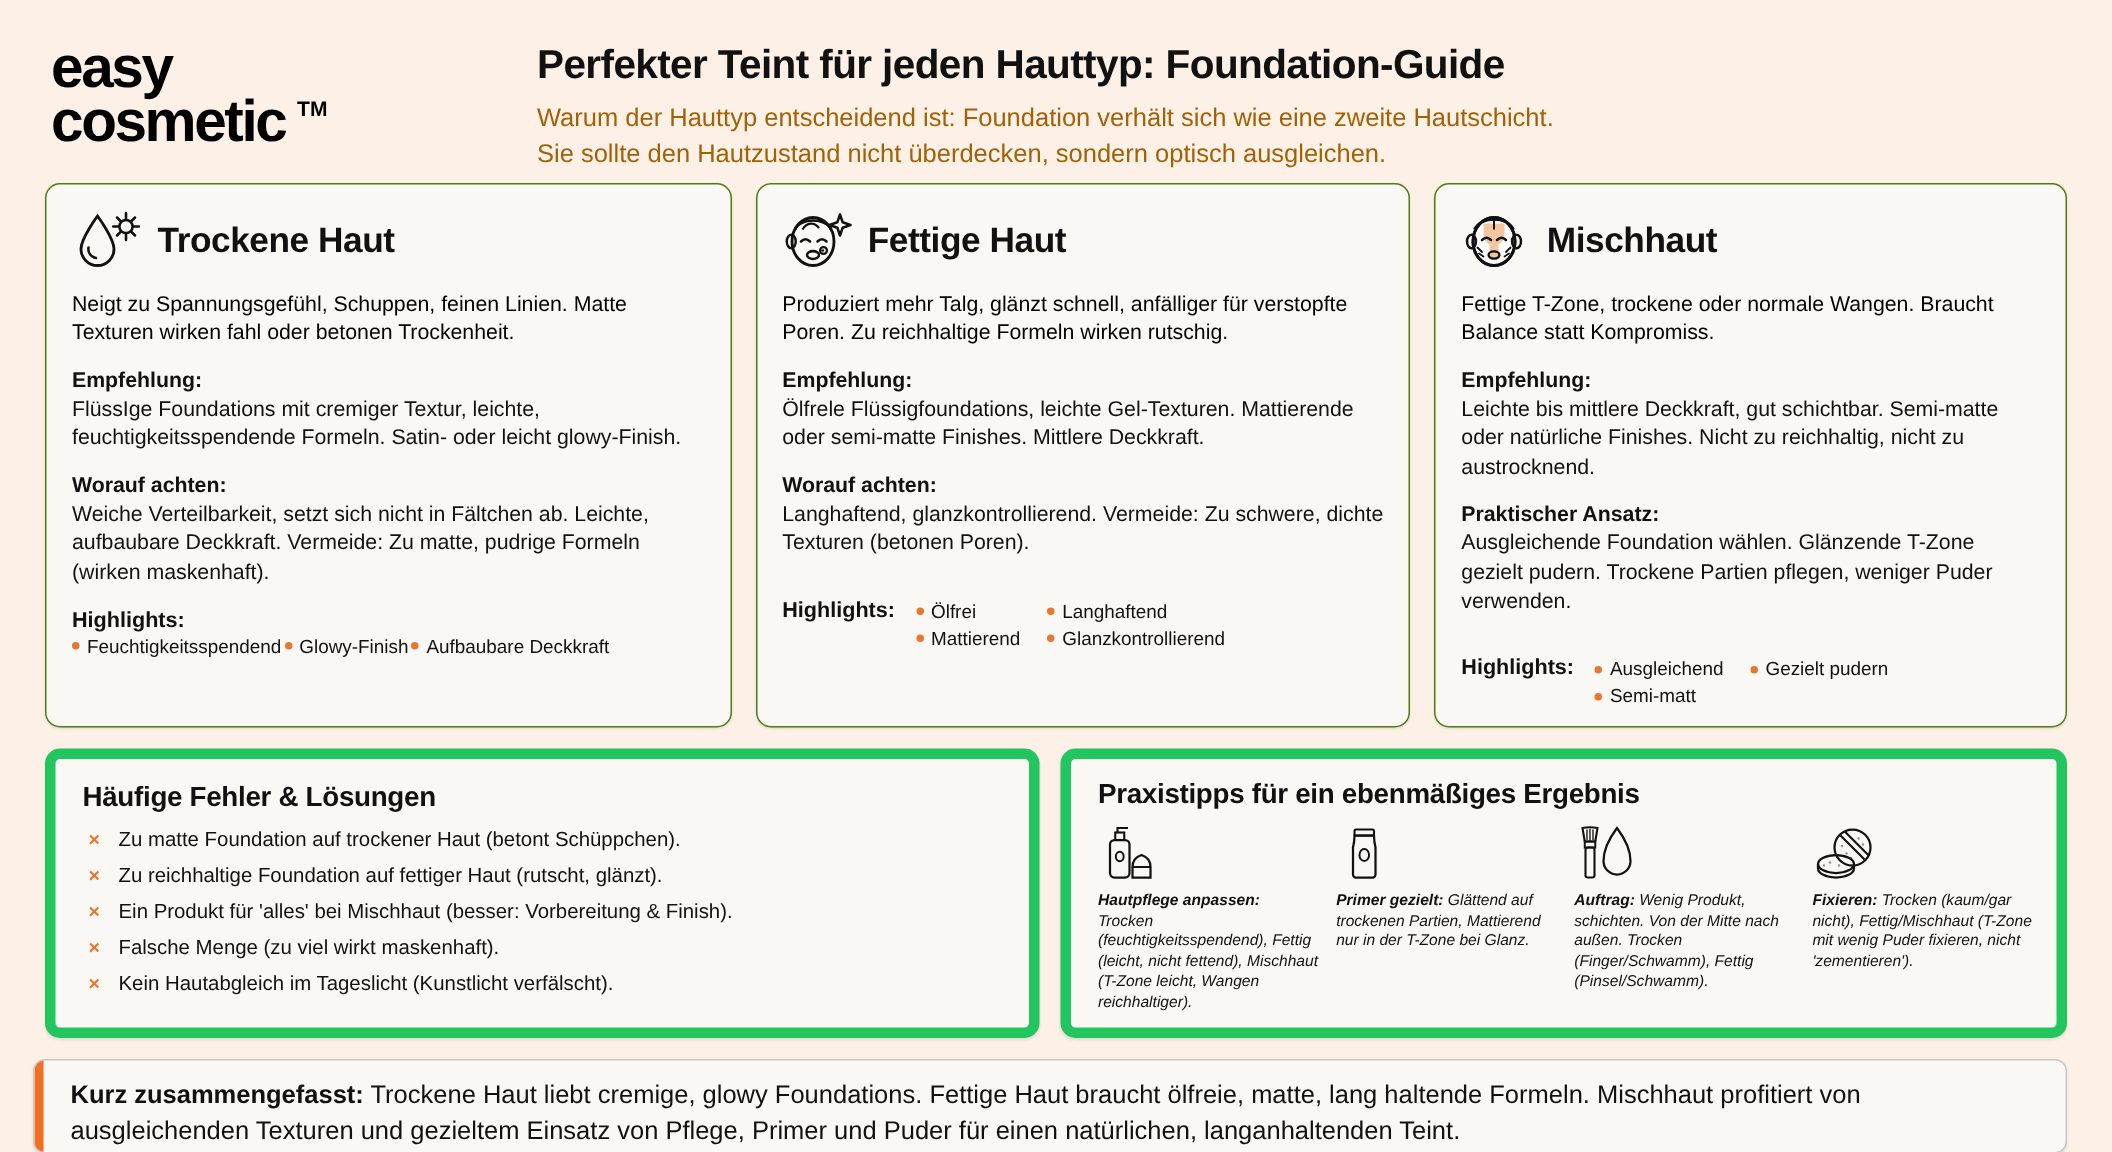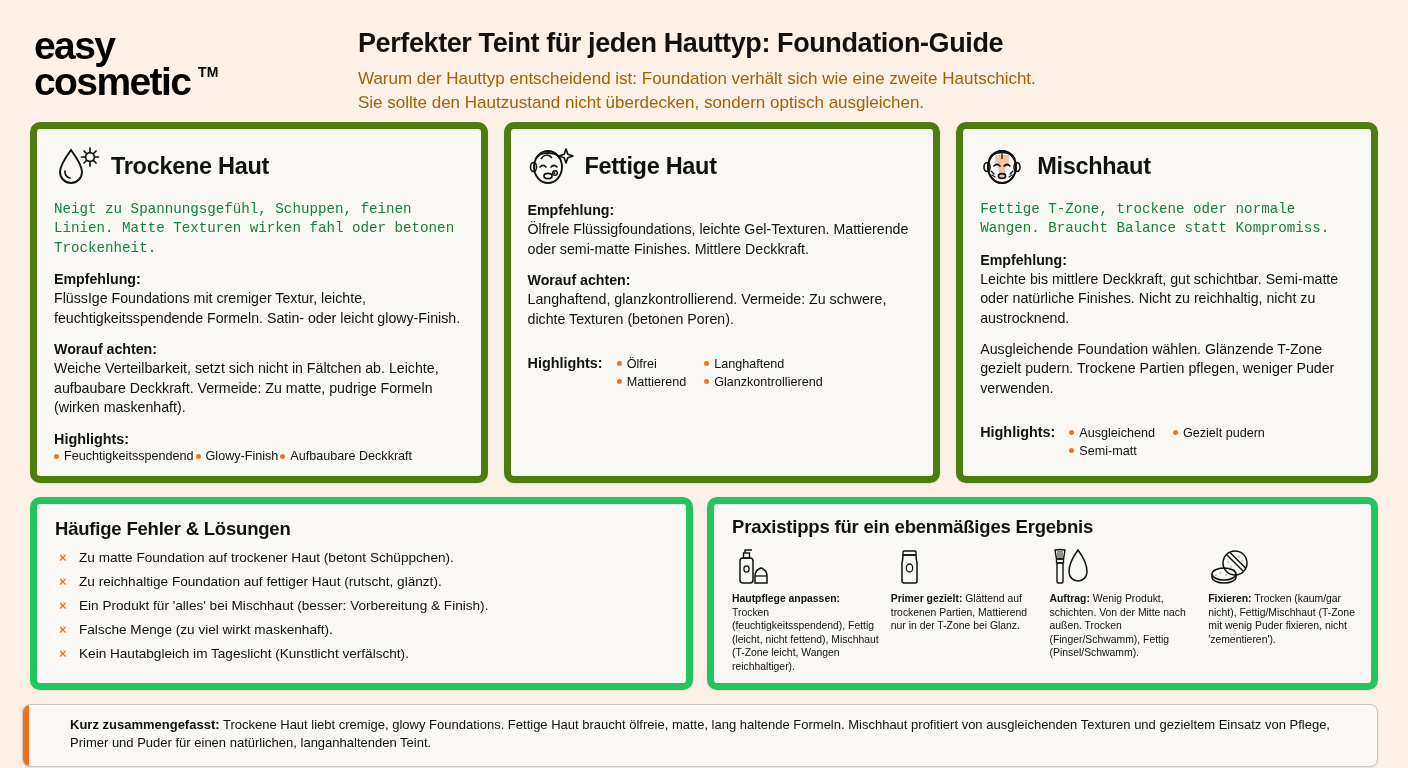--- a/index.html
+++ b/index.html
@@ -19,35 +19,35 @@
   .logo-line2 { position: relative; display: inline-block; }
   .logo-tm { position: absolute; right: -28px; top: 2px; font-size: 14px; font-weight: 700; letter-spacing: 0; }
   .head-text { flex: 1; padding-left: 24px; padding-top: 6px; }
   .head-title { font-size: 27px; font-weight: 700; letter-spacing: -0.4px; color: #111; line-height: 1.12; }
   .head-sub { font-size: 17px; line-height: 1.42; color: #a16207; margin-top: 9px; }
 
   
   .cards { display: flex; gap: 16px; padding: 0 30px; align-items: stretch; }
   .card {
     background: #faf8f4;
-    border: 7px solid #4d7c0f;
+    border: 1px solid #4d7c0f;
     border-radius: 10px;
     padding: 14px 17px 13px 17px;
     box-shadow: 0 1px 2px rgba(0,0,0,0.10);
     position: relative;
   }
   .card.c1 { width: 461px; }
   .card.c2 { width: 440px; }
   .card.c3 { width: 425px; }
 
   .card-head { display: flex; align-items: center; gap: 11px; margin-bottom: 11px; height: 46px; }
   .card-ico { width: 46px; height: 44px; flex: 0 0 46px; }
   .card-title { font-size: 23.5px; font-weight: 700; letter-spacing: -0.3px; }
 
-  .body-text { font-size: 14.2px; line-height: 1.36; color: #15803d; font-family: Liberation Mono, monospace; }
+  .body-text { font-size: 14.2px; line-height: 1.36; color: #000000; }
   .sec { margin-top: 12px; }
   .sec-h { font-size: 14.2px; font-weight: 700; line-height: 1.36; }
   .sec-b { font-size: 14.2px; line-height: 1.36; }
 
   .hl-wrap { margin-top: 14px; }
   .hl-label { font-size: 14.4px; font-weight: 700; }
   .hl-row { display: flex; flex-wrap: wrap; gap: 5px 2px; margin-top: 2px; }
   .chip { font-size: 12.6px; display: flex; align-items: center; gap: 5px; white-space: nowrap; }
   .dot { width: 5px; height: 5px; border-radius: 50%; background: #e8762c; flex: 0 0 5px; }
 
@@ -67,38 +67,38 @@
   .panel-r { width: 671px; padding: 12px 16px 10px 18px; }
   .panel-h { font-size: 18.5px; font-weight: 700; letter-spacing: -0.2px; }
   .panel-l .panel-h { margin-bottom: 10px; }
   .panel-r .panel-h { margin-bottom: 8px; }
 
   .mistakes { display: flex; flex-direction: column; gap: 7px; padding-left: 4px; }
   .mistake { display: flex; align-items: flex-start; gap: 10px; font-size: 13.6px; line-height: 1.25; }
   .xmark { color: #e8762c; font-size: 13px; font-weight: 700; line-height: 1.3; flex: 0 0 10px; }
 
   .tips { display: flex; gap: 12px; }
-  .tip { width: 155px; }
+  .tip { width: 155px; font-style: italic; }
   .tip-ico { height: 40px; margin-bottom: 6px; }
   .tip-txt { font-size: 10.4px; line-height: 1.30; }
   .tip-txt b { font-weight: 700; }
 
   
   .footer {
     margin: 14px 30px 0 22px;
     background: #faf8f4;
     border: 1px solid #c9c7c3;
     border-radius: 8px;
     box-shadow: 0 1px 2px rgba(0,0,0,0.10);
     display: flex;
     overflow: hidden;
     height: 63px;
   }
   .footer-bar { width: 6px; background: #f26f21; flex: 0 0 6px; }
-  .footer-txt { padding: 11px 16px 10px 18px; font-size: 13px; line-height: 1.38; margin-left: 23px; }
+  .footer-txt { padding: 11px 16px 10px 18px; font-size: 17px; line-height: 1.38; }
   .footer-txt b { font-weight: 700; }
 </style>
 </head>
 <body>
 
 <div class="page">
 
   <div class="header">
     <div class="logo">
       <div class="logo-line">easy</div>
@@ -175,20 +175,21 @@
             <path d="M12 23 q3 -3 6 0" fill="none" stroke="#111" stroke-width="1.7" stroke-linecap="round"></path>
             <path d="M23 23 q3 -3 6 0" fill="none" stroke="#111" stroke-width="1.7" stroke-linecap="round"></path>
             <ellipse cx="20" cy="32" rx="4" ry="2.6" fill="none" stroke="#111" stroke-width="1.7"></ellipse>
             <circle cx="27" cy="29" r="2.3" fill="none" stroke="#111" stroke-width="1.5"></circle>
             <circle cx="26.5" cy="29" r="0.9" fill="#111"></circle>
             <path d="M38 5 l1.8 5.2 L45 12 l-5.2 1.8 L38 19 l-1.8-5.2 L31 12 l5.2-1.8 Z" fill="none" stroke="#111" stroke-width="1.7" stroke-linejoin="round"></path>
           </svg>
         </span>
         <span class="card-title">Fettige Haut</span>
       </div>
+      <div class="body-text">Produziert mehr Talg, glänzt schnell, anfälliger für verstopfte Poren. Zu reichhaltige Formeln wirken rutschig.</div>
       <div class="sec">
         <div class="sec-h">Empfehlung:</div>
         <div class="sec-b">Ölfrele Flüssigfoundations, leichte Gel-Texturen. Mattierende oder semi-matte Finishes. Mittlere Deckkraft.</div>
       </div>
       <div class="sec">
         <div class="sec-h">Worauf achten:</div>
         <div class="sec-b">Langhaftend, glanzkontrollierend. Vermeide: Zu schwere, dichte Texturen (betonen Poren).</div>
       </div>
       <div class="hl-inline" style="margin-top:26px">
         <div class="hl-label">Highlights:</div>
@@ -236,20 +237,21 @@
           </svg>
         </span>
         <span class="card-title">Mischhaut</span>
       </div>
       <div class="body-text">Fettige T-Zone, trockene oder normale Wangen. Braucht Balance statt Kompromiss.</div>
       <div class="sec">
         <div class="sec-h">Empfehlung:</div>
         <div class="sec-b">Leichte bis mittlere Deckkraft, gut schichtbar. Semi-matte oder natürliche Finishes. Nicht zu reichhaltig, nicht zu austrocknend.</div>
       </div>
       <div class="sec">
+        <div class="sec-h">Praktischer Ansatz:</div>
         <div class="sec-b">Ausgleichende Foundation wählen. Glänzende T-Zone gezielt pudern. Trockene Partien pflegen, weniger Puder verwenden.</div>
       </div>
       <div class="hl-inline" style="margin-top:26px">
         <div class="hl-label">Highlights:</div>
         <div class="hl-grid">
           <span class="chip">
               <i class="dot"></i>
               <span>Ausgleichend</span>
             </span>
           <span class="chip">

